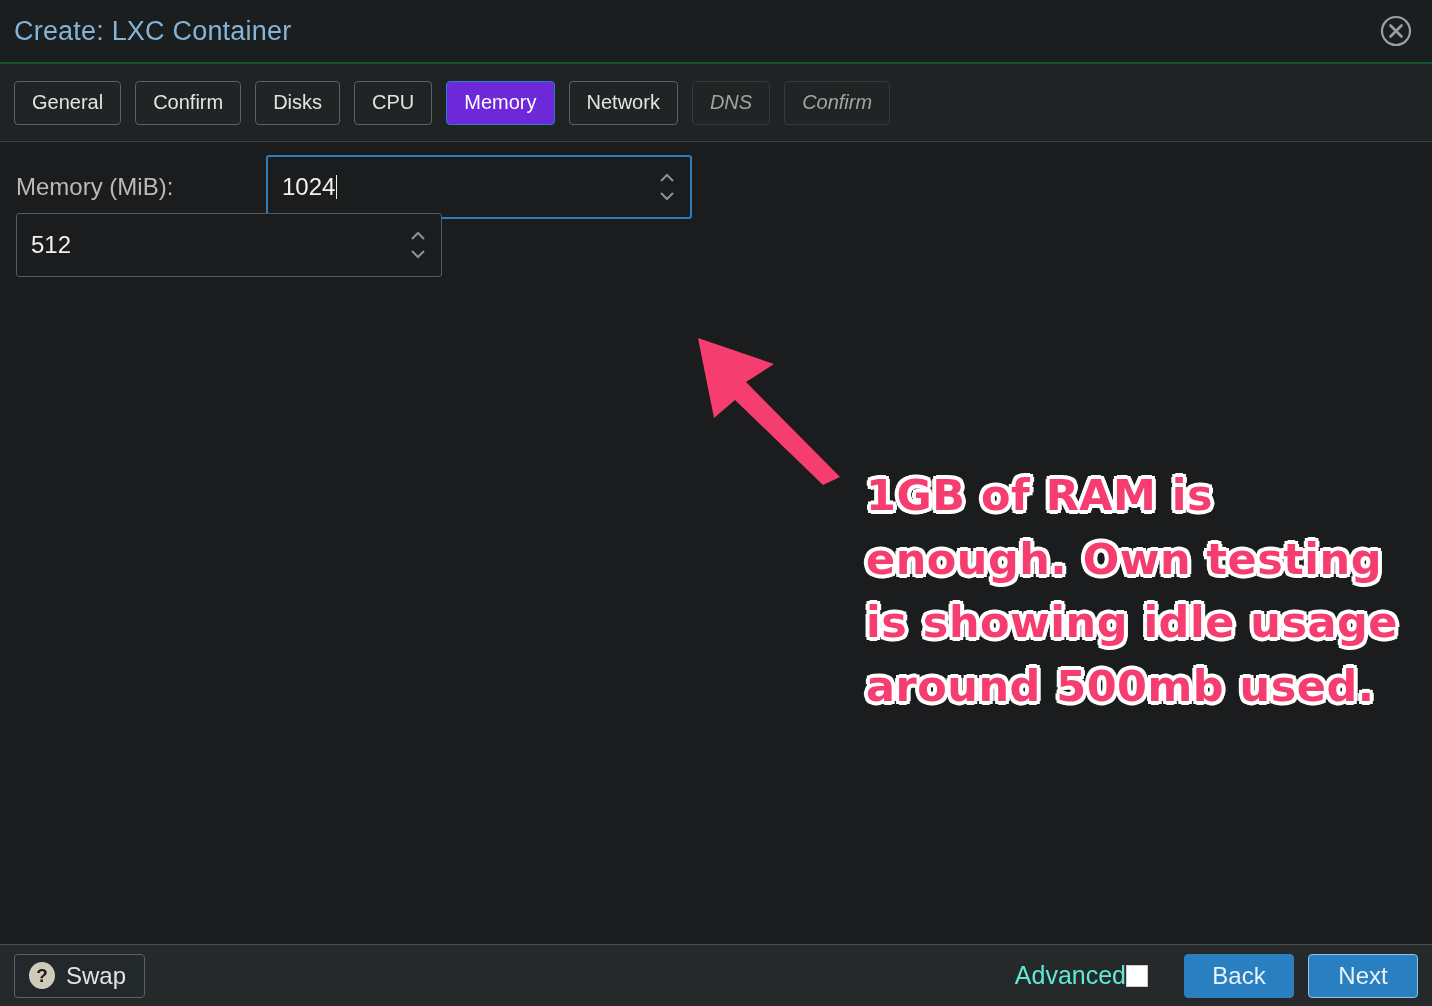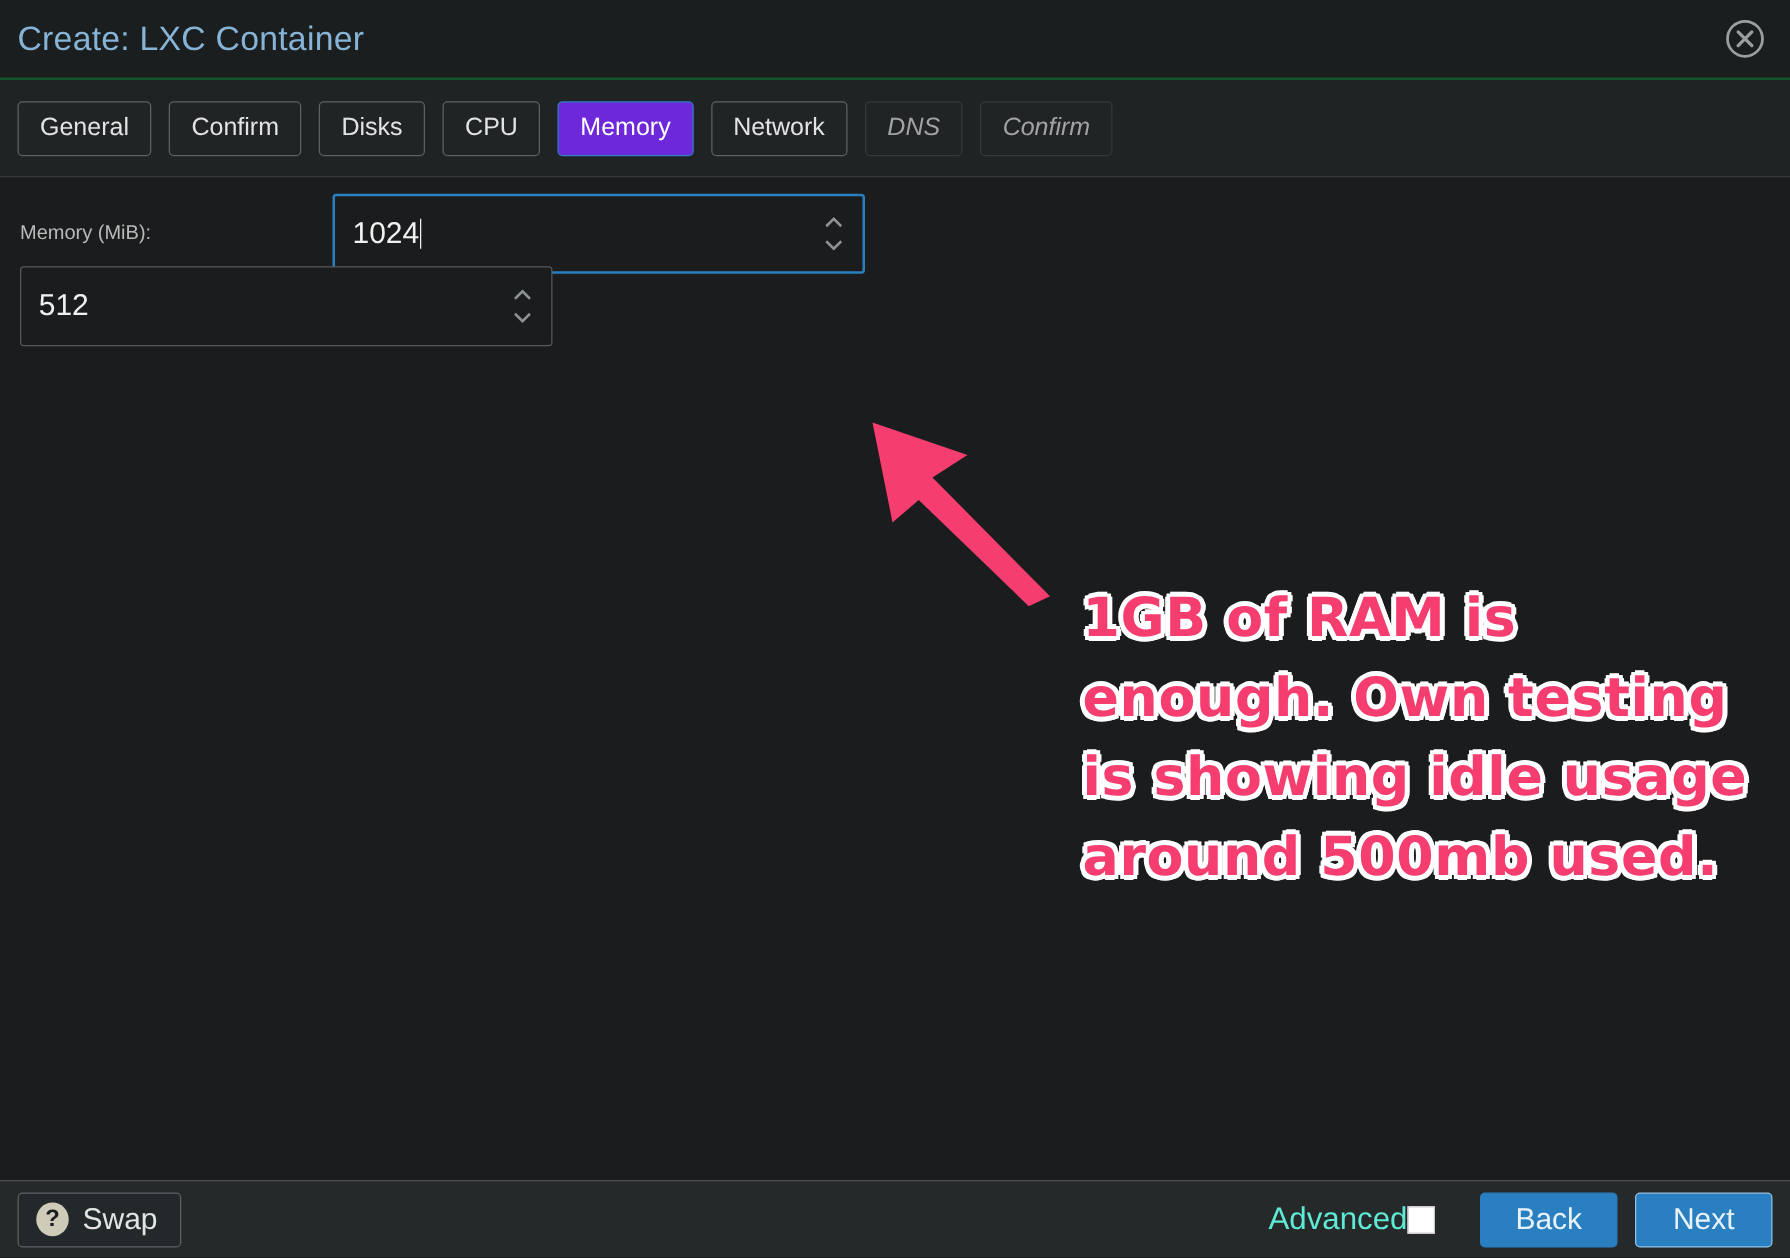--- a/index.html
+++ b/index.html
@@ -104,21 +104,21 @@
   }
   .field-row {
     display: flex;
     align-items: center;
     height: 46px;
     margin-bottom: 12px;
     padding-left: 16px;
   }
   .field-label {
     width: 250px;
-    font-size: 16px;
+    font-size: 24px;
     color: #b9b9b9;
     flex: 0 0 250px;
   }
   .spinner {
     position: relative;
     width: 426px;
     height: 64px;
     border: 1px solid #55595a;
     border-radius: 3px;
     background: #1b1c1d;

